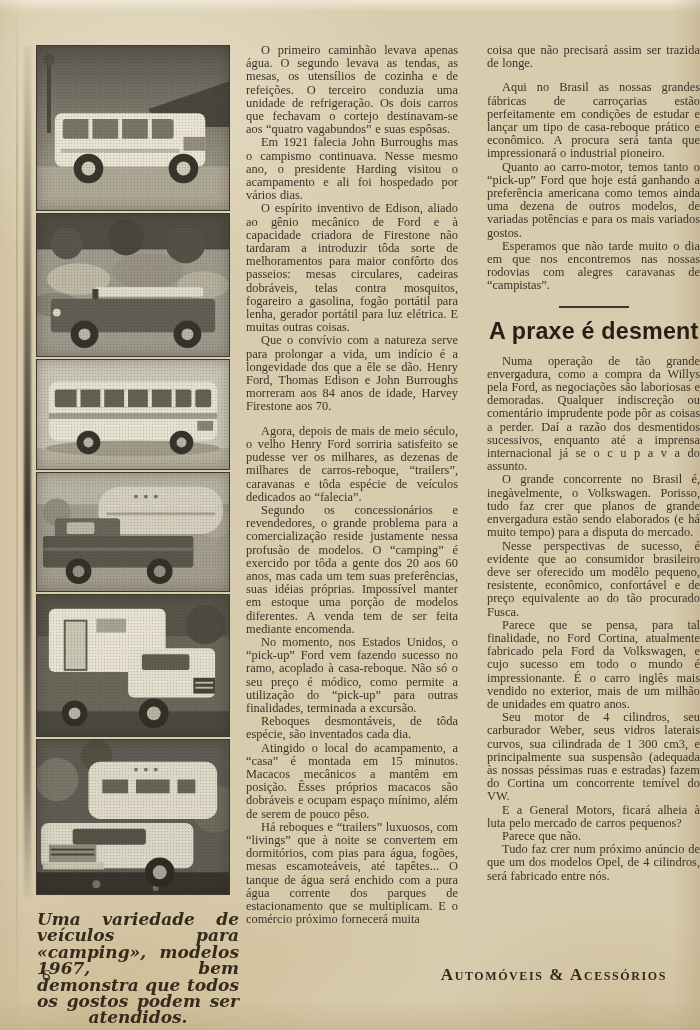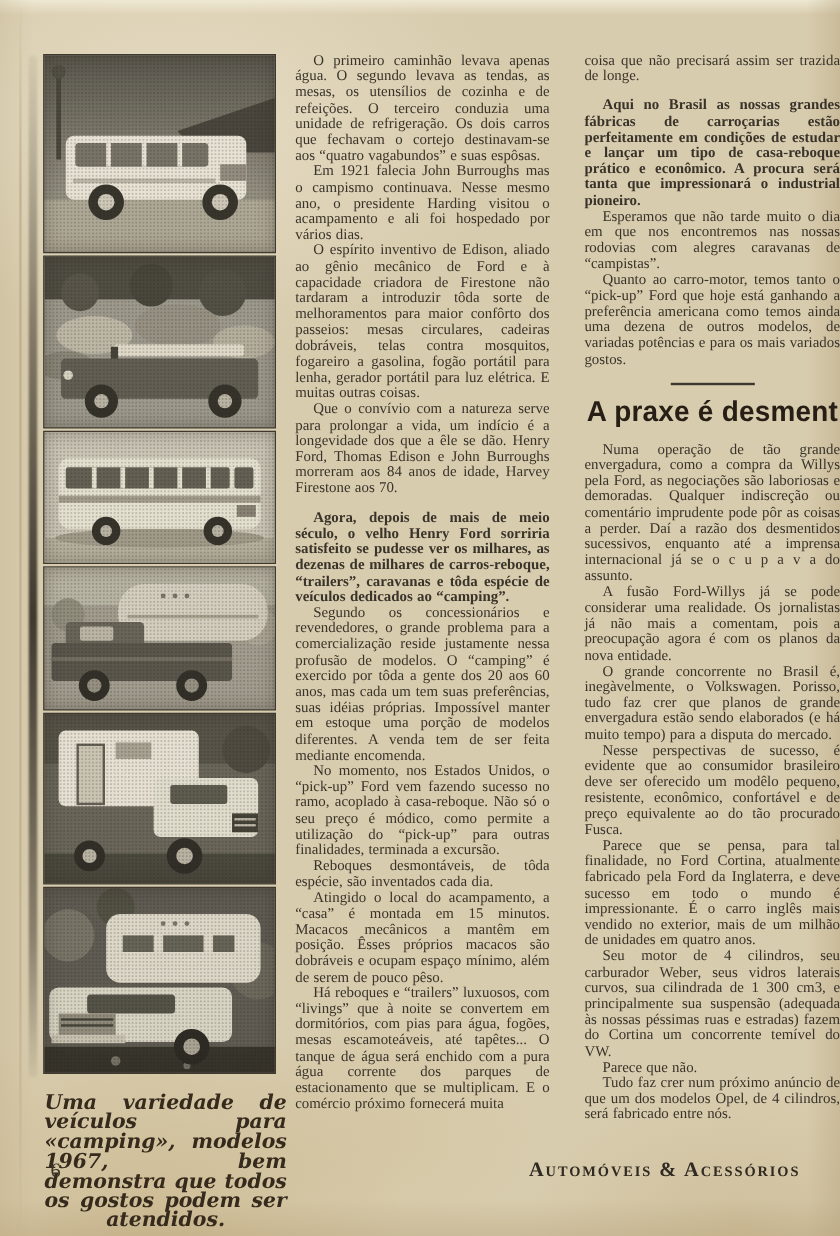--- a/index.html
+++ b/index.html
@@ -53,21 +53,21 @@
   }
   
   .col{position:absolute;top:44px;color:#39332a;}
   .col-mid{left:246px;width:212px;}
   .col-right{left:487px;width:213px;}
   .col p{
     margin:0;font-size:12.4px;line-height:13.2px;text-align:justify;
     text-indent:15px;letter-spacing:0;word-spacing:.5px;
   }
   .col p.noindent{text-indent:0;}
-  .col p.gap{margin-top:11px;font-weight:bold;}
+  .col p.gap{margin-top:11px;}
   .divider{width:70px;height:2px;background:#3e372d;margin:13px auto 9px auto;}
   .heading{
     margin:0 0 11px 2px;
     font-family:"Liberation Sans",sans-serif;font-weight:700;
     font-size:24px;line-height:27px;color:#271f15;
     transform:scaleX(.97);transform-origin:left center;white-space:nowrap;
     letter-spacing:.2px;
   }
   
   .pagenum{
@@ -232,42 +232,42 @@
     </figure>
 
     <figcaption class="caption">Uma variedade de veículos para «camping», modelos 1967, bem demonstra que todos os gostos podem ser atendidos.</figcaption>
   </div>
 
   <div class="col col-mid">
     <p>O primeiro caminhão levava apenas água. O segundo levava as tendas, as mesas, os utensílios de cozinha e de refeições. O terceiro conduzia uma unidade de refrigeração. Os dois carros que fechavam o cortejo destinavam-se aos “quatro vagabundos” e suas espôsas.</p>
     <p>Em 1921 falecia John Burroughs mas o campismo continuava. Nesse mesmo ano, o presidente Harding visitou o acampamento e ali foi hospedado por vários dias.</p>
     <p>O espírito inventivo de Edison, aliado ao gênio mecânico de Ford e à capacidade criadora de Firestone não tardaram a introduzir tôda sorte de melhoramentos para maior confôrto dos passeios: mesas circulares, cadeiras dobráveis, telas contra mosquitos, fogareiro a gasolina, fogão portátil para lenha, gerador portátil para luz elétrica. E muitas outras coisas.</p>
     <p>Que o convívio com a natureza serve para prolongar a vida, um indício é a longevidade dos que a êle se dão. Henry Ford, Thomas Edison e John Burroughs morreram aos 84 anos de idade, Harvey Firestone aos 70.</p>
-    <p class="gap">Agora, depois de mais de meio século, o velho Henry Ford sorriria satisfeito se pudesse ver os milhares, as dezenas de milhares de carros-reboque, “trailers”, caravanas e tôda espécie de veículos dedicados ao “camping”.</p>
+    <p class="gap">Agora, depois de mais de meio século, o velho Henry Ford sorriria satisfeito se pudesse ver os milhares, as dezenas de milhares de carros-reboque, “trailers”, caravanas e tôda espécie de veículos dedicados ao “falecia”.</p>
     <p>Segundo os concessionários e revendedores, o grande problema para a comercialização reside justamente nessa profusão de modelos. O “camping” é exercido por tôda a gente dos 20 aos 60 anos, mas cada um tem suas preferências, suas idéias próprias. Impossível manter em estoque uma porção de modelos diferentes. A venda tem de ser feita mediante encomenda.</p>
     <p>No momento, nos Estados Unidos, o “pick-up” Ford vem fazendo sucesso no ramo, acoplado à casa-reboque. Não só o seu preço é módico, como permite a utilização do “pick-up” para outras finalidades, terminada a excursão.</p>
     <p>Reboques desmontáveis, de tôda espécie, são inventados cada dia.</p>
     <p>Atingido o local do acampamento, a “casa” é montada em 15 minutos. Macacos mecânicos a mantêm em posição. Êsses próprios macacos são dobráveis e ocupam espaço mínimo, além de serem de pouco pêso.</p>
     <p>Há reboques e “trailers” luxuosos, com “livings” que à noite se convertem em dormitórios, com pias para água, fogões, mesas escamoteáveis, até tapêtes... O tanque de água será enchido com a pura água corrente dos parques de estacionamento que se multiplicam. E o comércio próximo fornecerá muita</p>
   </div>
 
   <div class="col col-right">
     <p class="noindent">coisa que não precisará assim ser trazida de longe.</p>
     <p class="gap">Aqui no Brasil as nossas grandes fábricas de carroçarias estão perfeitamente em condições de estudar e lançar um tipo de casa-reboque prático e econômico. A procura será tanta que impressionará o industrial pioneiro.</p>
+    <p>Quanto ao carro-motor, temos tanto o “pick-up” Ford que hoje está ganhando a preferência americana como temos ainda uma dezena de outros modelos, de variadas potências e para os mais variados gostos.</p>
     <p>Esperamos que não tarde muito o dia em que nos encontremos nas nossas rodovias com alegres caravanas de “campistas”.</p>
-    <p>Quanto ao carro-motor, temos tanto o “pick-up” Ford que hoje está ganhando a preferência americana como temos ainda uma dezena de outros modelos, de variadas potências e para os mais variados gostos.</p>
 
     <div class="divider"></div>
     <h2 class="heading">A praxe é desmentir</h2>
 
     <p>Numa operação de tão grande envergadura, como a compra da Willys pela Ford, as negociações são laboriosas e demoradas. Qualquer indiscreção ou comentário imprudente pode pôr as coisas a perder. Daí a razão dos desmentidos sucessivos, enquanto até a imprensa internacional já se o c u p a v a do assunto.</p>
-    <p>A fusão Ford-Willys já se pode considerar uma realidade. Os jornalistas já não mais a comentam, pois a preocupação agora é com os planos da nova entidade.</p>
     <p>O grande concorrente no Brasil é, inegàvelmente, o Volkswagen. Porisso, tudo faz crer que planos de grande envergadura estão sendo elaborados (e há muito tempo) para a disputa do mercado.</p>
     <p>Nesse perspectivas de sucesso, é evidente que ao consumidor brasileiro deve ser oferecido um modêlo pequeno, resistente, econômico, confortável e de preço equivalente ao do tão procurado Fusca.</p>
-    <p>Parece que se pensa, para tal finalidade, no Ford Cortina, atualmente fabricado pela Ford da Inglaterra, e deve sucesso em todo o mundo é impressionante. É o carro inglês mais vendido no exterior, mais de um milhão de unidades em quatro anos.</p>
+    <p>Parece que se pensa, para tal finalidade, no Ford Cortina, atualmente fabricado pela Ford da Volkswagen, e cujo sucesso em todo o mundo é impressionante. É o carro inglês mais vendido no exterior, mais de um milhão de unidades em quatro anos.</p>
     <p>Seu motor de 4 cilindros, seu carburador Weber, seus vidros laterais curvos, sua cilindrada de 1 300 cm3, e principalmente sua suspensão (adequada às nossas péssimas ruas e estradas) fazem do Cortina um concorrente temível do VW.</p>
+    <p>E a General Motors, ficará alheia à luta pelo mercado de carros pequenos?</p>
     <p>Parece que não.</p>
     <p>Tudo faz crer num próximo anúncio de que um dos modelos Opel, de 4 cilindros, será fabricado entre nós.</p>
   </div>
 
   <div class="pagenum">6</div>
   <div class="magtitle">Automóveis &amp; Acessórios</div>
 </div>
 
 </body></html>

